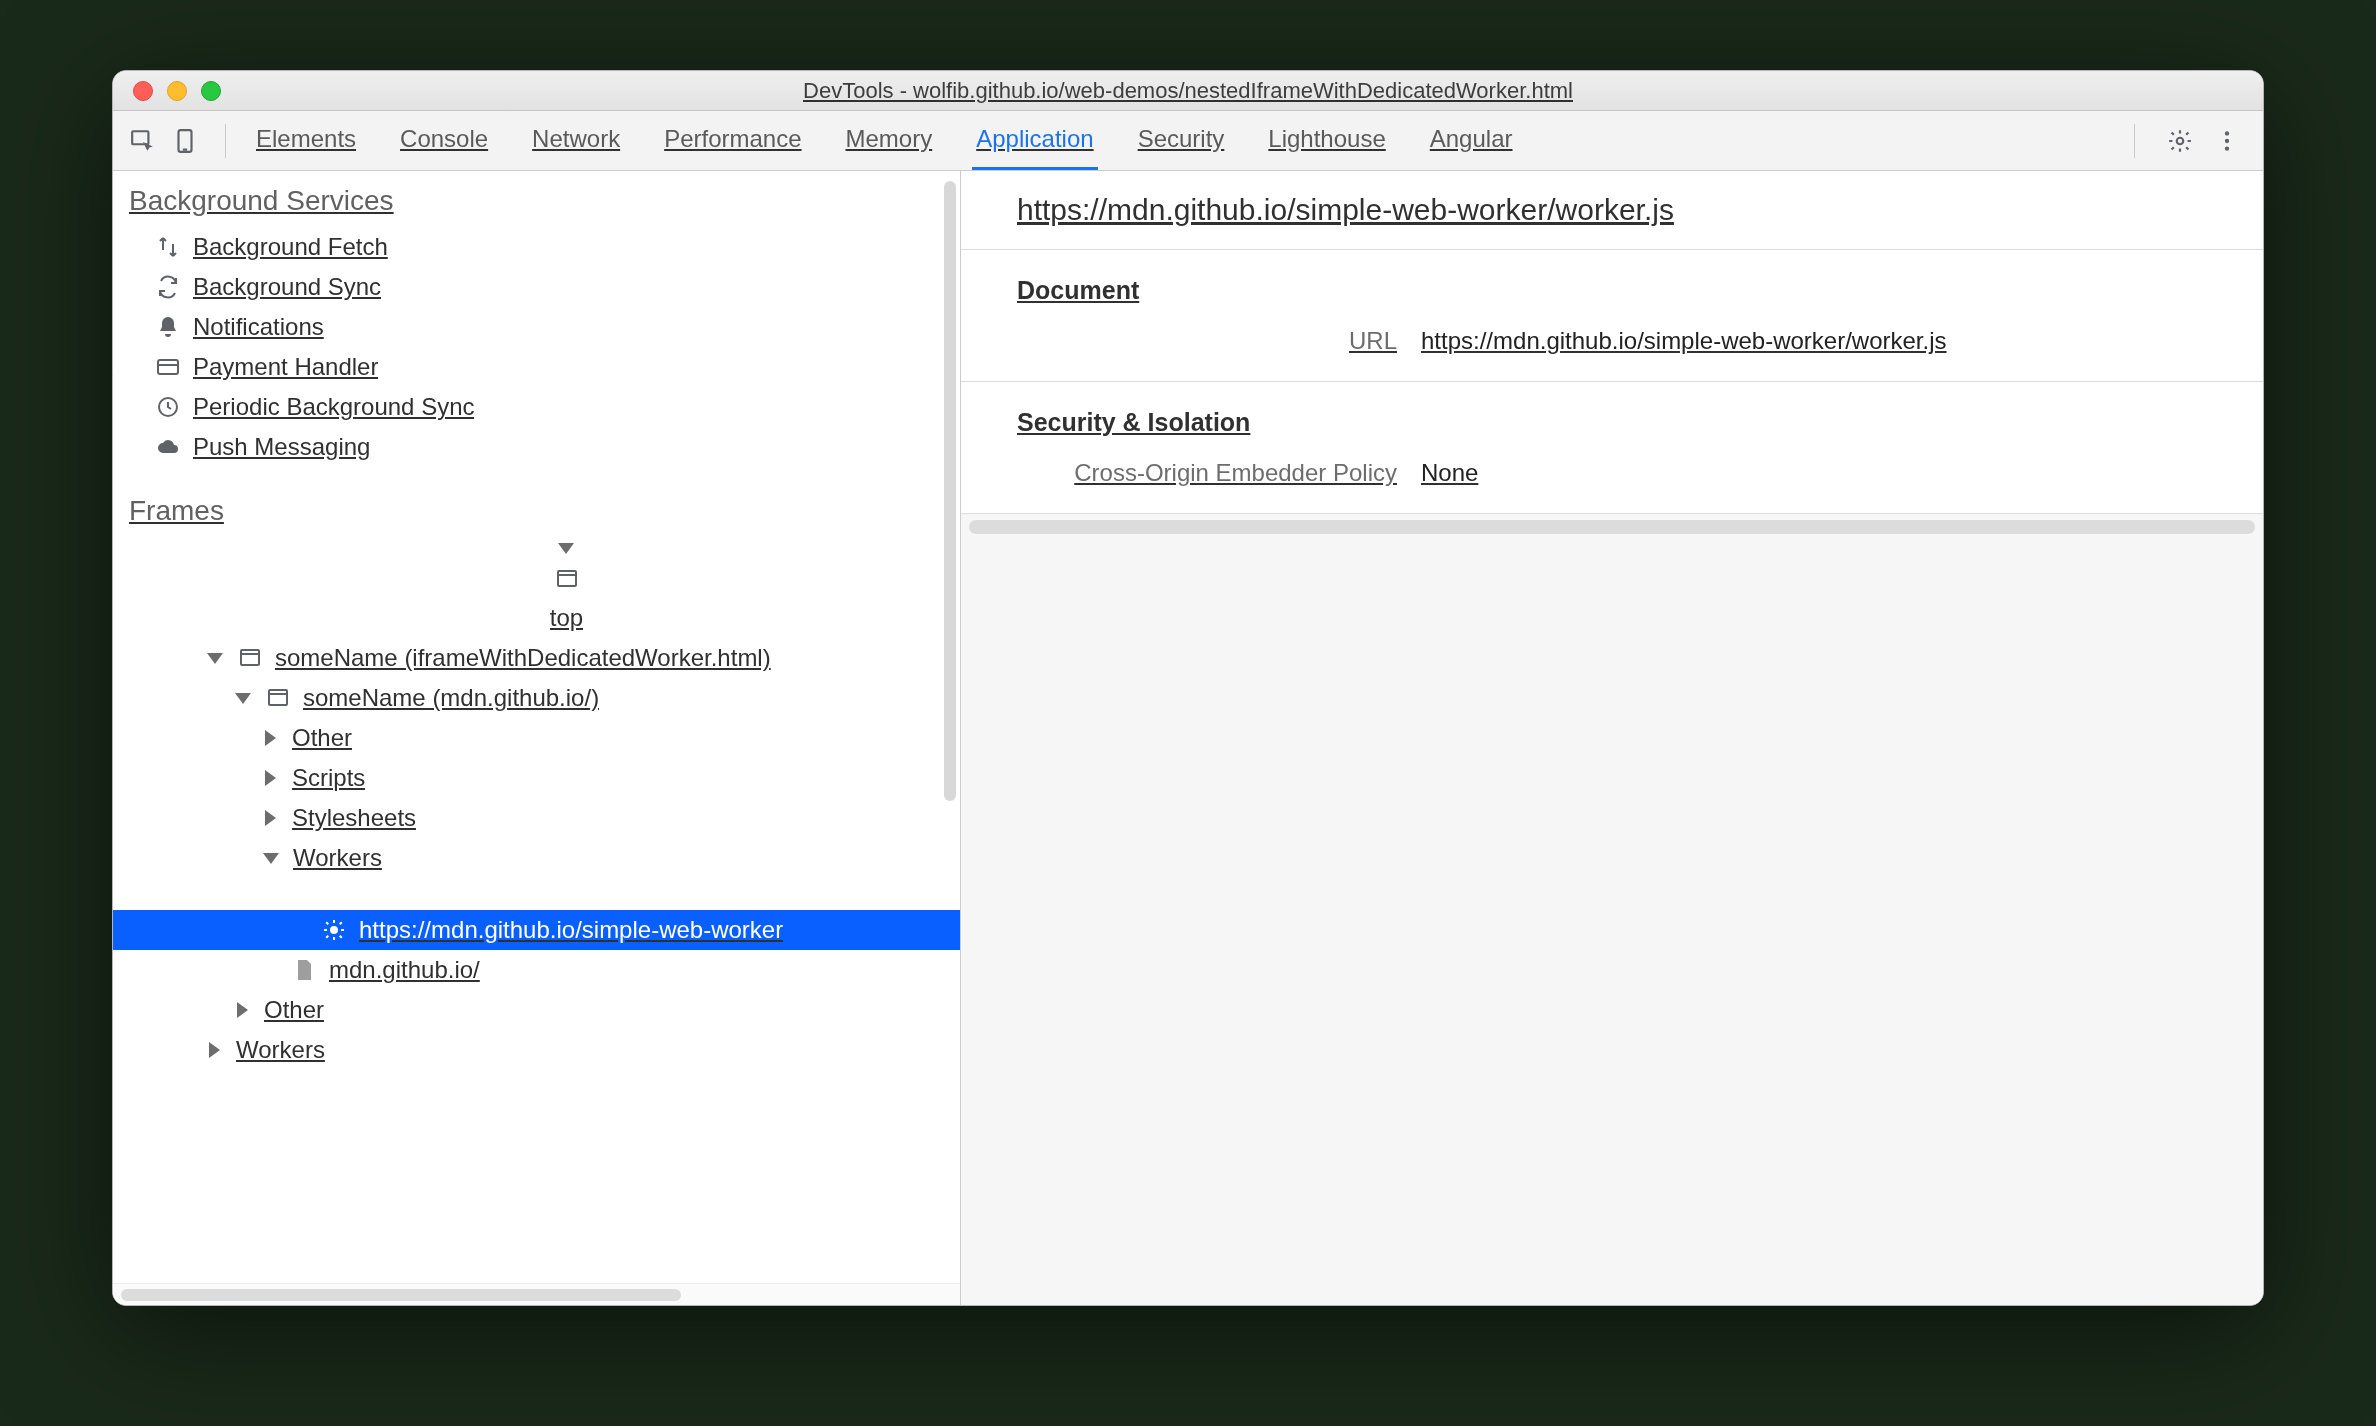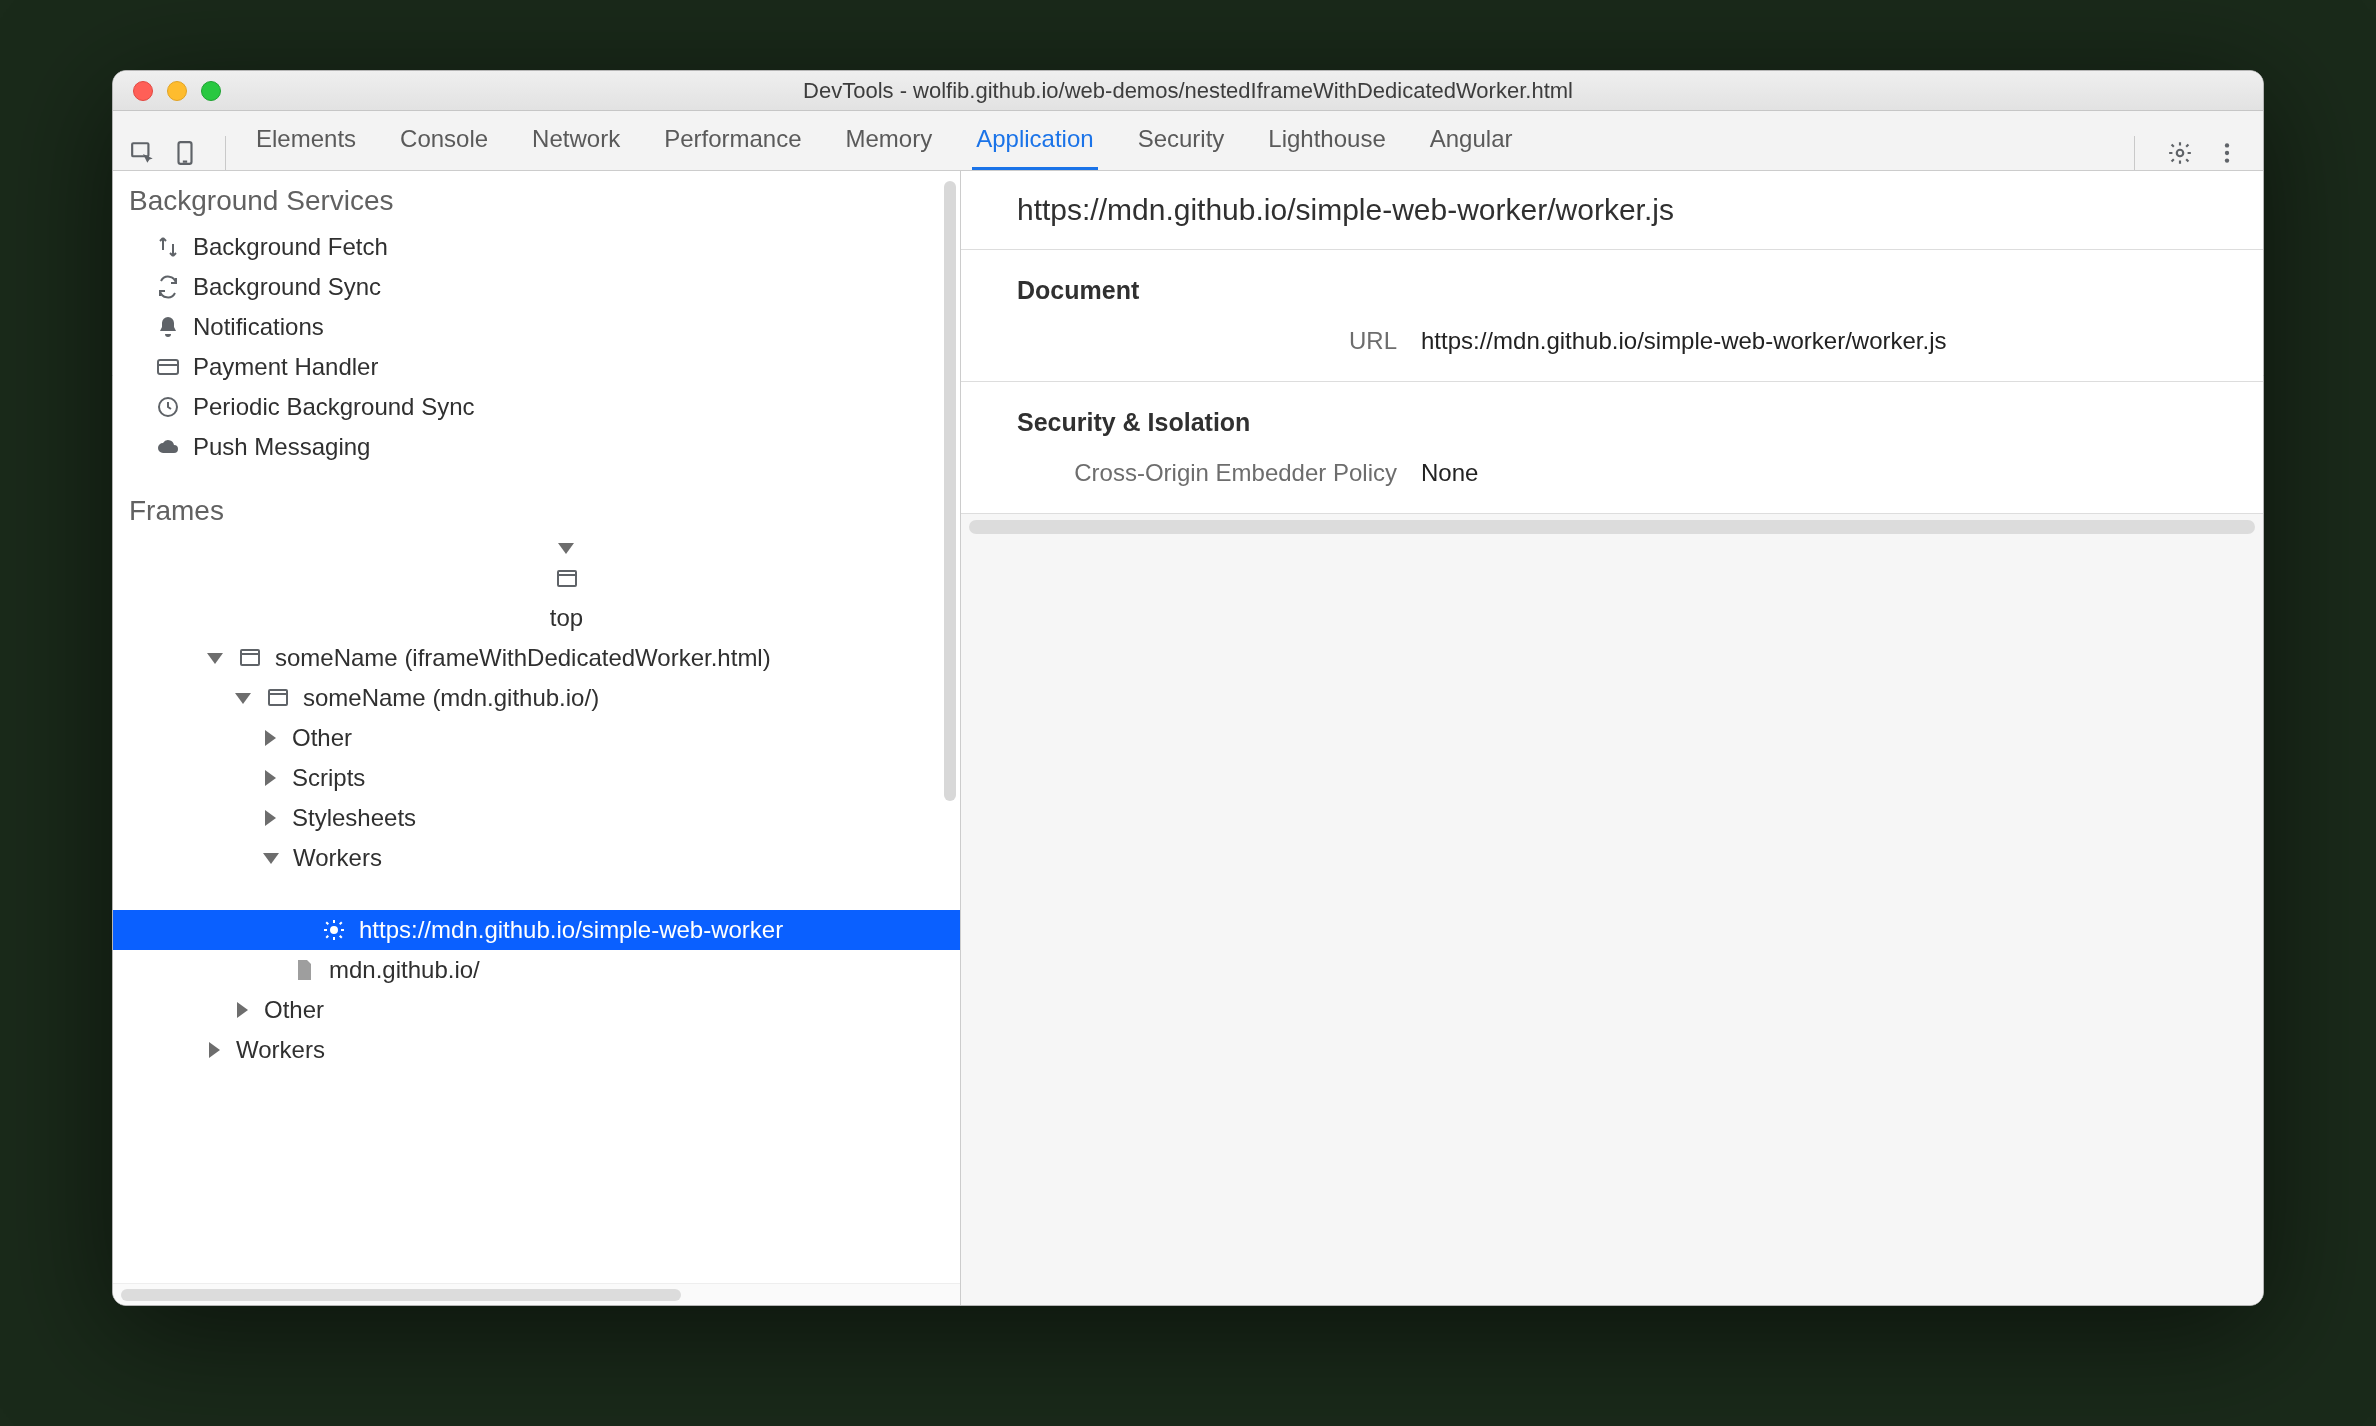--- a/index.html
+++ b/index.html
@@ -18,37 +18,37 @@
     width: 2152px;
     height: 1236px;
     filter: drop-shadow(0 25px 60px rgba(0,0,0,.55));
   }
   .window {
     width: 100%; height: 100%;
     background: #fff;
     border: 1px solid #b5b5b5;
     border-radius: 14px;
     overflow: hidden;
-    display: flex; flex-direction: column;
+    display: flex; flex-direction: column; text-decoration: underline;
   }
   .titlebar {
     height: 40px;
     background: linear-gradient(#efefef, #e2e2e2);
     border-bottom: 1px solid #c6c6c6;
     display: flex; align-items: center;
     position: relative;
   }
   .traffic { display: flex; gap: 14px; position: absolute; left: 20px; }
   .dot { width: 20px; height: 20px; border-radius: 50%; }
   .dot.red { background:#ff5f57; border:1px solid #e14842;}
   .dot.yellow { background:#febc2e; border:1px solid #e1a325;}
   .dot.green { background:#28c840; border:1px solid #1fa232;}
   .titlebar-title { width:100%; text-align:center; font-size:22px; color:#3d3d3d;}
   .tabstrip {
-    height: 60px; display:flex; align-items:flex-end;
+    height: 60px; display:flex; align-items:center;
     background:#f3f3f3; border-bottom:1px solid #ccc;
     padding: 0 8px;
   }
   .ts-left { display:flex; align-items:center; gap:14px; padding:0 8px;}
   .ico { width:28px; height:28px; display:flex; align-items:center; justify-content:center; color:#5f6368;}
   .ico svg { width:26px; height:26px; fill:none; stroke:#5f6368; stroke-width:2; }
   .vsep { width:1px; height:34px; background:#c9c9c9; margin: 0 12px;}
   .tabs { display:flex; gap:36px; margin-left:6px; flex:1;}
   .tab { font-size:24px; color:#5a5a5a; padding: 14px 4px; border-bottom:3px solid transparent; cursor:default;}
   .tab.active { color:#1a73e8; border-bottom-color:#1a73e8;}

